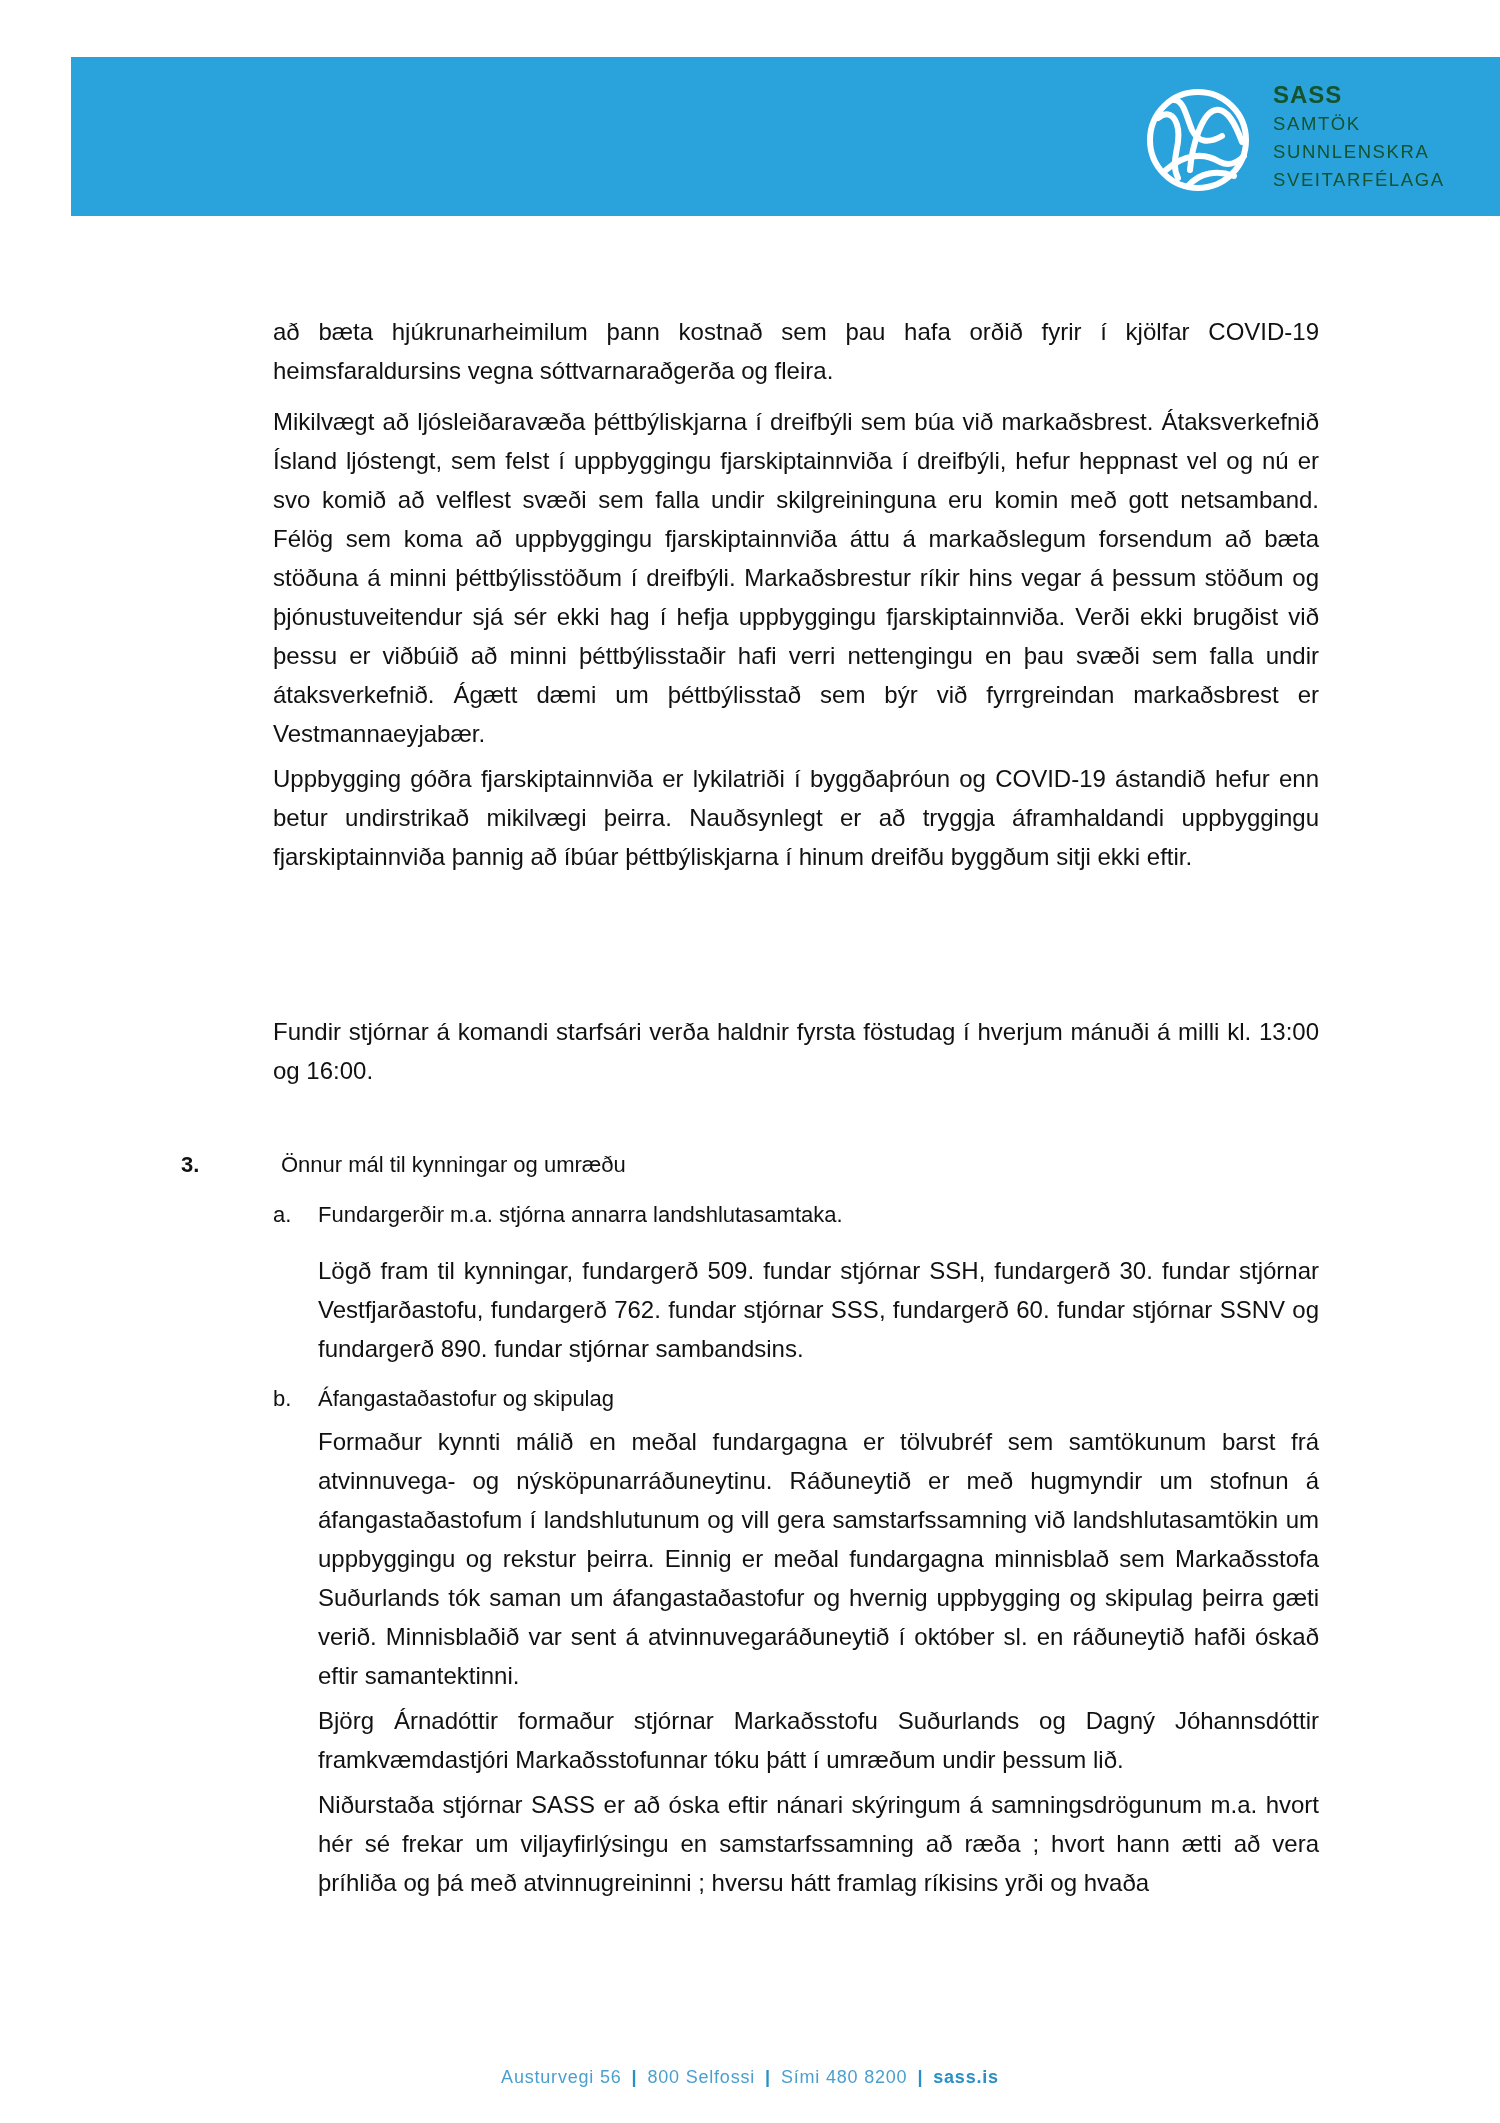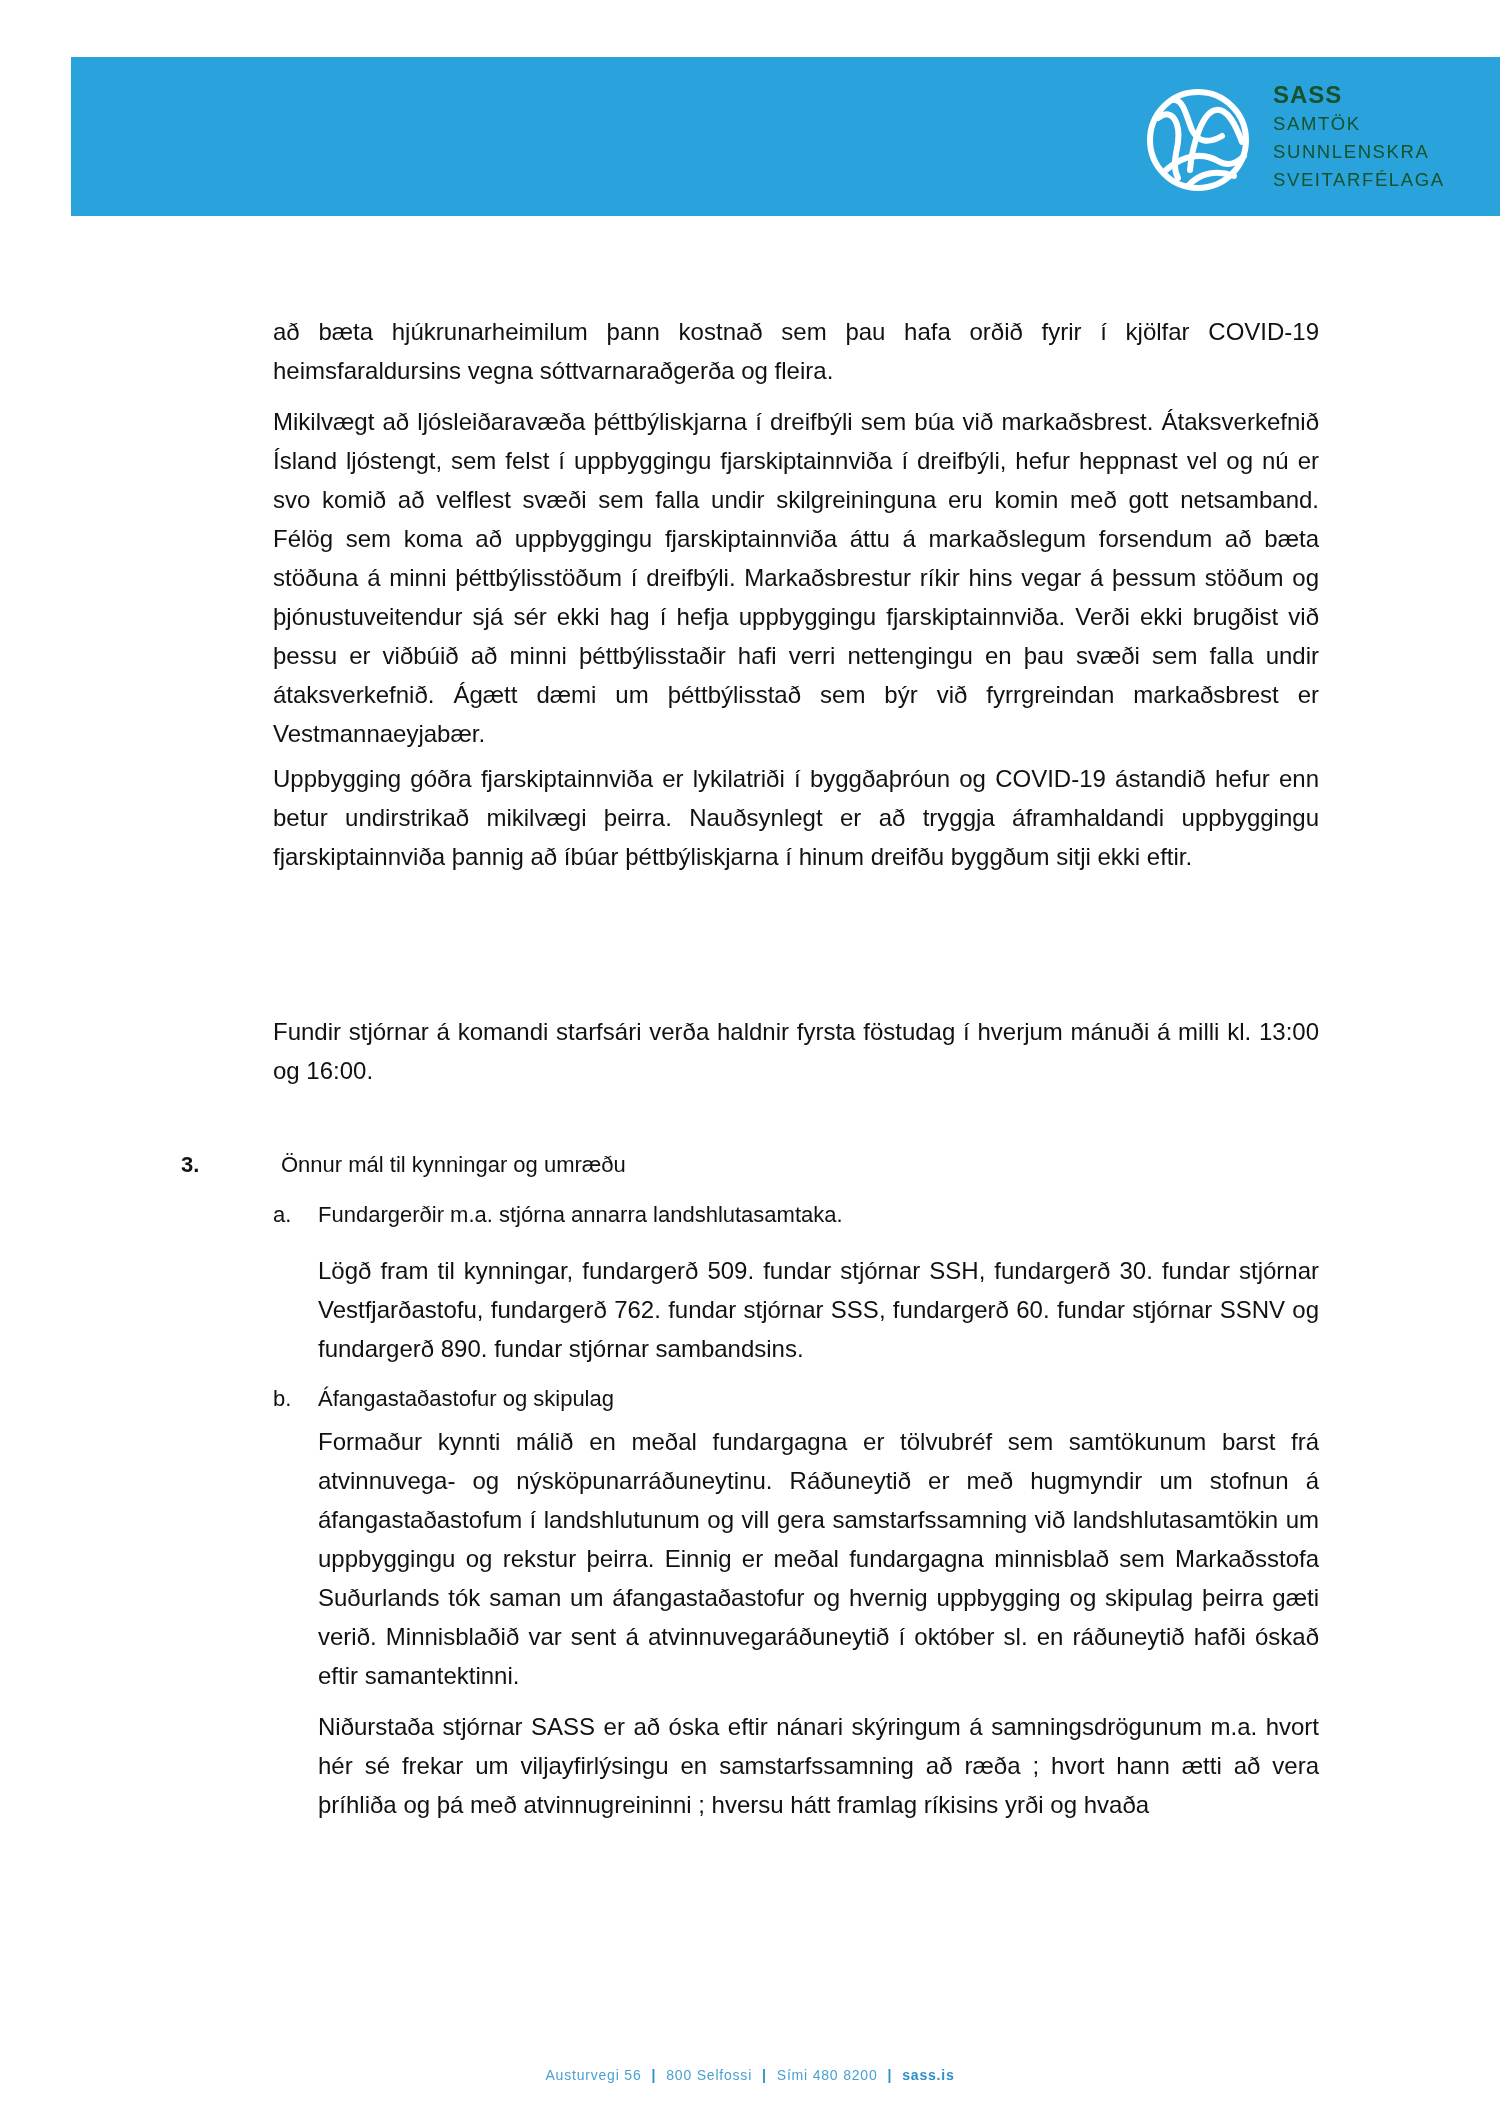--- a/index.html
+++ b/index.html
@@ -23,21 +23,21 @@
 
   .abs { position: absolute; }
   .sec-num { left: 181px; font-weight: bold; font-size: 22px; line-height: 39px; }
   .sec-title { left: 281px; font-weight: normal; font-size: 22px; line-height: 39px; }
   .item-letter { left: 273px; font-size: 22px; line-height: 39px; }
   .item-title { left: 318px; font-size: 22px; line-height: 39px; }
   .item-body { left: 318px; width: 1001px; }
 
   .footer {
     position: absolute; left: 0; width: 1500px; top: 2067px; text-align: center;
-    font-size: 14px; color: #4a9fcf; letter-spacing: 0.8px;
+    font-size: 18px; color: #4a9fcf; letter-spacing: 0.8px;
   }
   .footer .sep { color: #2a8fc6; font-weight: bold; margin: 0 10px; }
   .footer .web { font-weight: bold; color: #2a8fc6; }
 </style>
 </head>
 <body>
 
 <div class="banner"></div>
 
 <svg class="logo-mark" viewBox="0 0 108 108">
@@ -76,19 +76,20 @@
 <div class="abs item-title" style="top:1195px;">Fundargerðir m.a. stjórna annarra landshlutasamtaka.</div>
 <div class="abs item-body" style="top:1251px;">
   <p>Lögð fram til kynningar, fundargerð 509. fundar stjórnar SSH, fundargerð 30. fundar stjórnar Vestfjarðastofu, fundargerð 762. fundar stjórnar SSS, fundargerð 60. fundar stjórnar SSNV og fundargerð 890. fundar stjórnar sambandsins.</p>
 </div>
 
 <div class="abs item-letter" style="top:1379px;">b.</div>
 <div class="abs item-title" style="top:1379px;">Áfangastaðastofur og skipulag</div>
 <div class="abs item-body" style="top:1422px;">
   <p>Formaður kynnti málið en meðal fundargagna er tölvubréf sem samtökunum barst frá atvinnuvega- og nýsköpunarráðuneytinu. Ráðuneytið er með hugmyndir um stofnun á áfangastaðastofum í landshlutunum og vill gera samstarfssamning við landshlutasamtökin um uppbyggingu og rekstur þeirra. Einnig er meðal fundargagna minnisblað sem Markaðsstofa Suðurlands tók saman um áfangastaðastofur og hvernig uppbygging og skipulag þeirra gæti verið. Minnisblaðið var sent á atvinnuvegaráðuneytið í október sl. en ráðuneytið hafði óskað eftir samantektinni.</p>
   <div class="gap-s"></div>
+  <p>Björg Árnadóttir formaður stjórnar Markaðsstofu Suðurlands og Dagný Jóhannsdóttir framkvæmdastjóri Markaðsstofunnar tóku þátt í umræðum undir þessum lið.</p>
   <div class="gap-s"></div>
   <p>Niðurstaða stjórnar SASS er að óska eftir nánari skýringum á samningsdrögunum m.a. hvort hér sé frekar um viljayfirlýsingu en samstarfssamning að ræða ; hvort hann ætti að vera þríhliða og þá með atvinnugreininni ; hversu hátt framlag ríkisins yrði og hvaða</p>
 </div>
 
 <div class="footer">
   <span>Austurvegi 56</span><span class="sep">|</span><span>800 Selfossi</span><span class="sep">|</span><span>Sími 480 8200</span><span class="sep">|</span><span class="web">sass.is</span>
 </div>
 
 </body></html>

